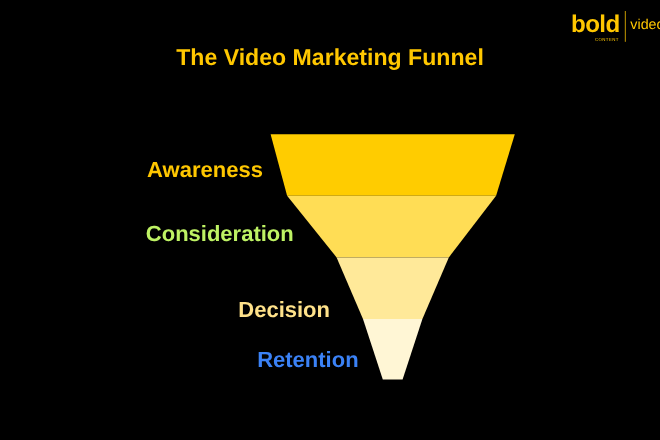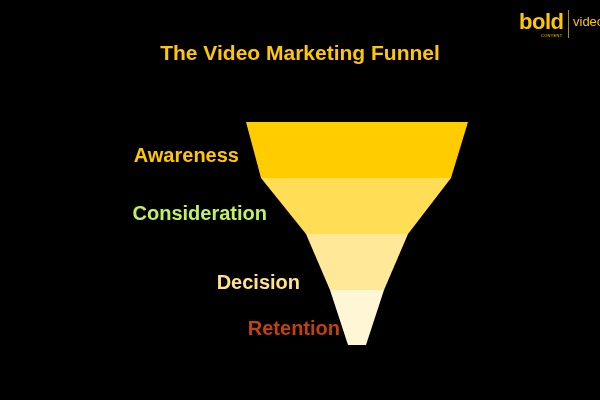--- a/index.html
+++ b/index.html
@@ -30,13 +30,13 @@
 <svg class="funnel" width="600" height="400">
   <polygon points="246,122 468,122 451,178 261,178" fill="#FFCC00"></polygon>
   <polygon points="261,178 451,178 408,234 306,234" fill="#FFDD55"></polygon>
   <polygon points="306,234 408,234 384,290 330,290" fill="#FFE999"></polygon>
   <polygon points="330,290 384,290 366,345 348,345" fill="#FFF6D5"></polygon>
 </svg>
 
 <div class="label" style="right:361px; top:144px; color:#FFC700;">Awareness</div>
 <div class="label" style="right:333px; top:202px; color:#bef264;">Consideration</div>
 <div class="label" style="right:300px; top:259px; color:#FFE28A;margin-top:12px;">Decision</div>
-<div class="label" style="right:260px; top:317px; color:#c2410c;">Retention</div>
+<div class="label" style="right:274px; top:317px; color:#3b82f6;">Retention</div>
 
 </body></html>

